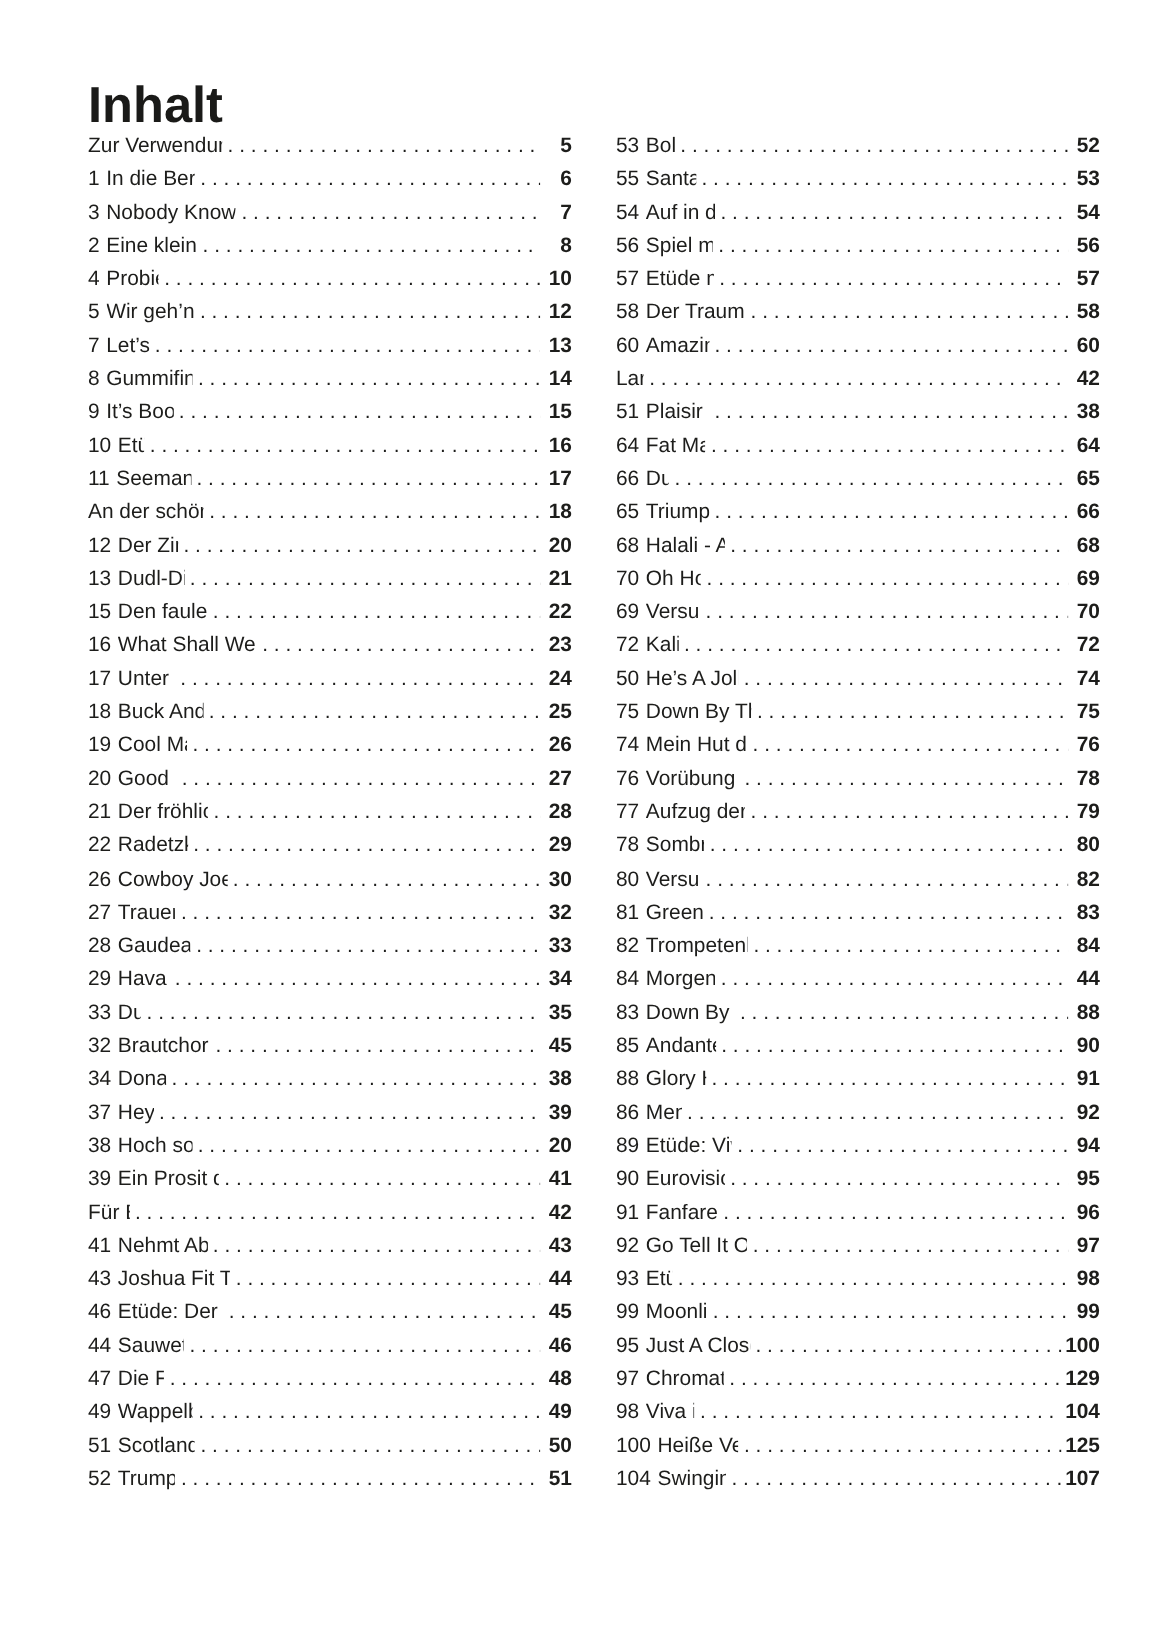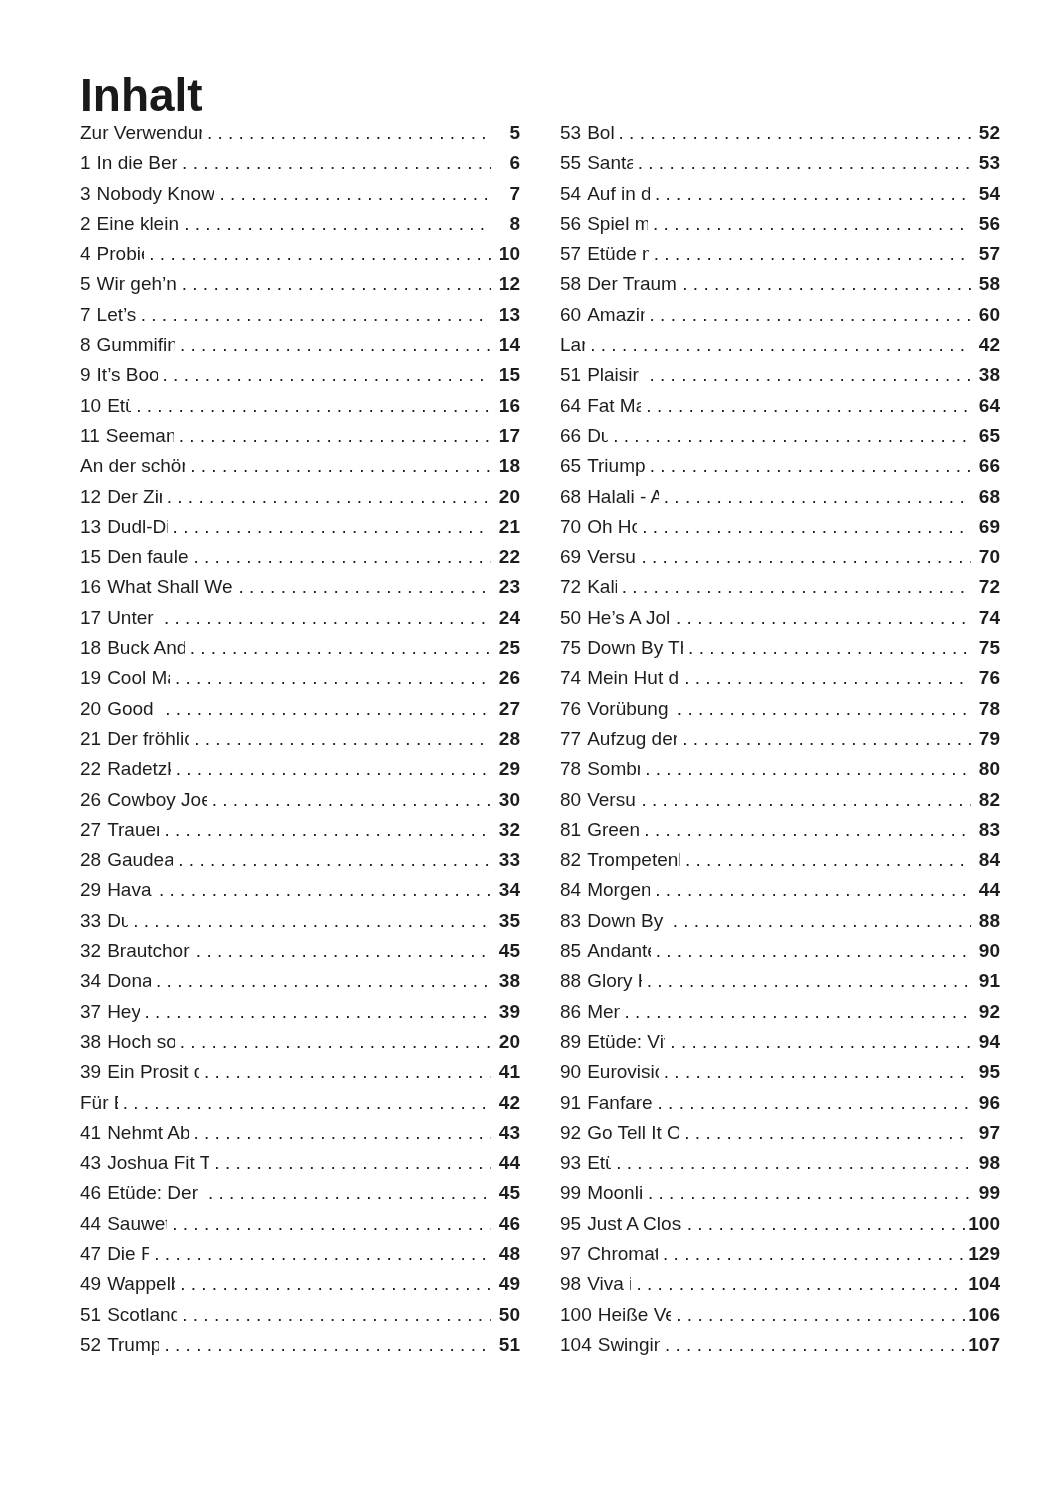--- a/index.html
+++ b/index.html
@@ -628,21 +628,21 @@
     <span class="num">98</span>
     <span class="t">Viva il Rioja</span>
     <span class="dots"></span>
     <span class="pagenum">104</span>
   </div>
 
   <div class="row">
     <span class="num">100</span>
     <span class="t">Heiße Ventile in A-Dur</span>
     <span class="dots"></span>
-    <span class="pagenum">106</span>
+    <span class="pagenum">125</span>
   </div>
 
   <div class="row">
     <span class="num">104</span>
     <span class="t">Swinging Trumpet</span>
     <span class="dots"></span>
     <span class="pagenum">107</span>
   </div>
 </div>
   </div>

